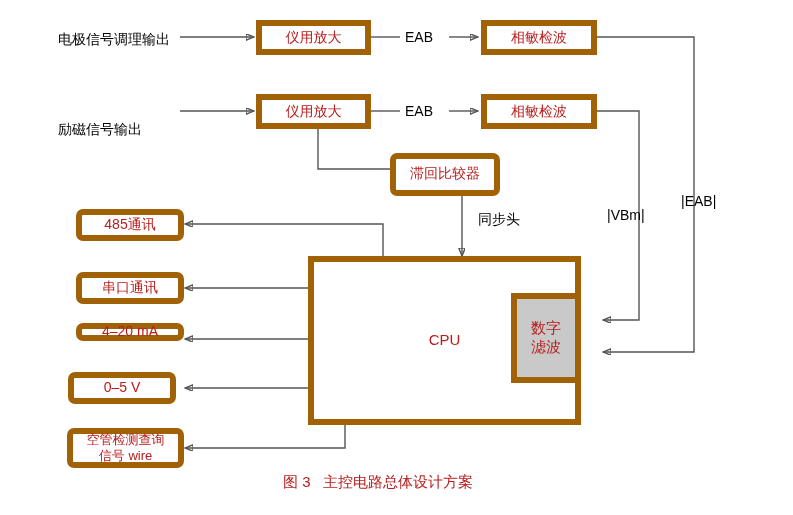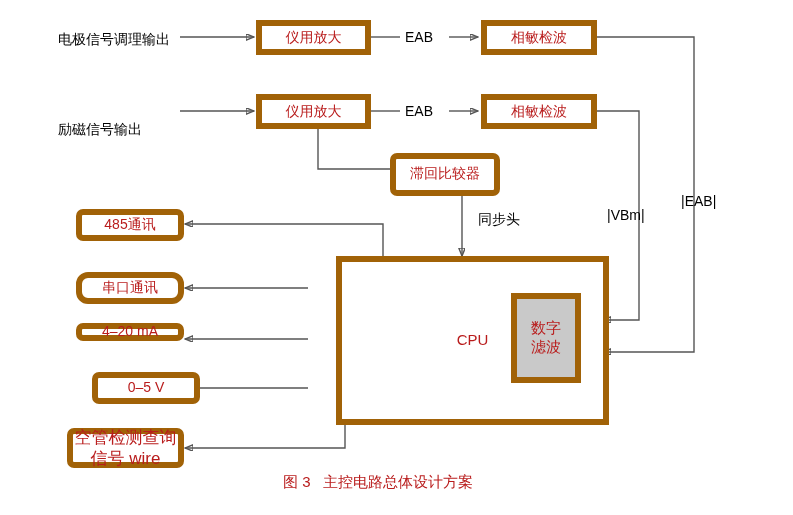--- a/index.html
+++ b/index.html
@@ -29,21 +29,20 @@
     color: #b91c1c;
     line-height: 1.25;
     white-space: pre-line;
   }
   .node.rect {
     border-radius: 0;
   }
   .node.cpu {
     border-radius: 0;
     font-size: 15px;
-    margin-left: 28px;
   }
   .node.filter {
     border-radius: 0;
     background: #c9c9c9;
     font-size: 15px;
   }
   .label {
     position: absolute;
     font-size: 14px;
     color: #000000;
@@ -115,24 +114,24 @@
   <div class="label" style="left:405px; top:103px;">EAB</div>
   <div class="node rect" style="left:481px; top:94px; width:116px; height:35px;">相敏检波</div>
 
   <div class="node" style="left:390px; top:153px; width:110px; height:43px;font-family:Liberation Mono, monospace;">滞回比较器</div>
   <div class="label" style="left:430px; top:211px;margin-left:48px;">同步头</div>
 
   <div class="label" style="left:607px; top:207px;">|VBm|</div>
   <div class="label" style="left:681px; top:193px;text-align:center;">|EAB|</div>
 
   <div class="node" style="left:76px; top:209px; width:108px; height:32px;">485通讯</div>
-  <div class="node" style="left:76px; top:272px; width:108px; height:32px;border-radius:12px;">串口通讯</div>
+  <div class="node" style="left:76px; top:272px; width:108px; height:32px;">串口通讯</div>
   <div class="node" style="left:76px; top:323px; width:108px; height:18px;">4–20 mA</div>
-  <div class="node" style="left:92px; top:372px; width:108px; height:32px;">0–5 V</div>
-  <div class="node" style="left:67px; top:428px; width:117px; height:40px; font-size:17px;">空管检测查询
+  <div class="node" style="left:68px; top:372px; width:108px; height:32px;">0–5 V</div>
+  <div class="node" style="left:67px; top:428px; width:117px; height:40px; font-size:13px;">空管检测查询
 信号 wire</div>
 
   <div class="node cpu" style="left:308px; top:256px; width:273px; height:169px;">CPU</div>
   <div class="node filter" style="left:511px; top:293px; width:70px; height:90px;">数字
 滤波</div>
 
   <div class="caption" style="left:283px; top:473px;">图 3   主控电路总体设计方案</div>
 
 </div>
 

